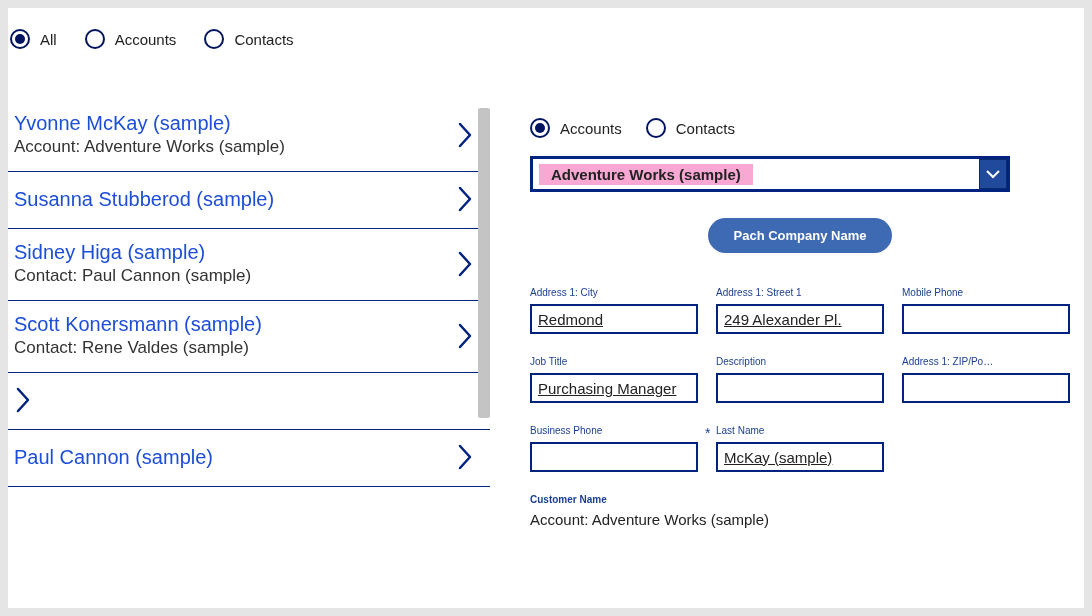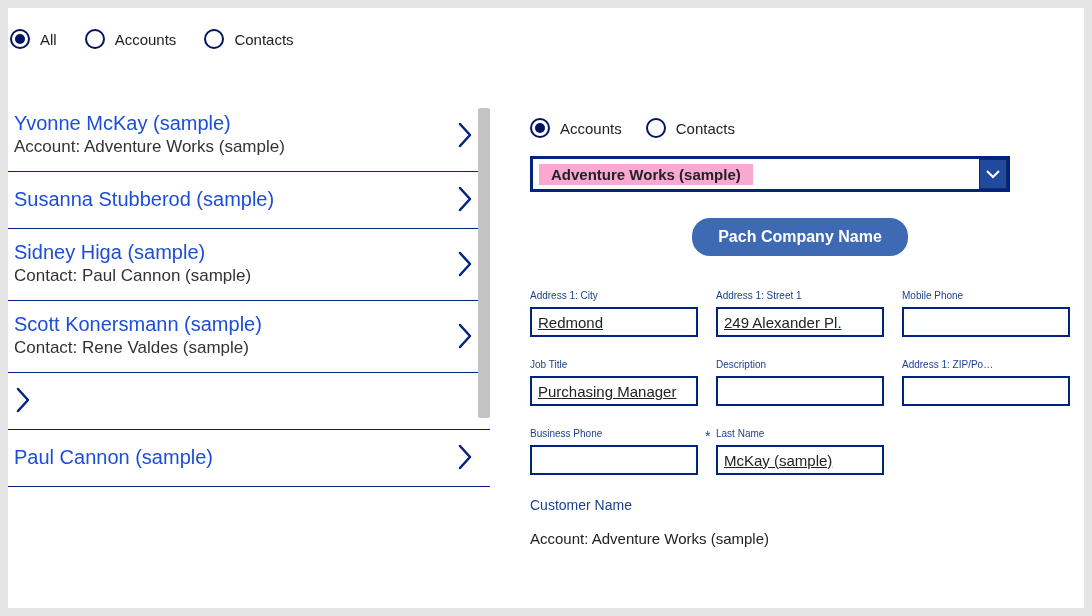--- a/index.html
+++ b/index.html
@@ -129,21 +129,21 @@
     border: 1px solid #0b2b6b;
   }
   .combo-arrow svg { width: 14px; height: 10px; }
 
   .primary-btn {
     display: block;
     margin: 0 auto 34px auto;
     background: #3e69b3;
     color: #fff;
     font-weight: 700;
-    font-size: 16px;
+    font-size: 13px;
     border: none;
     border-radius: 18px;
     padding: 10px 26px;
     cursor: pointer;
   }
 
   .fields-grid {
     display: grid;
     grid-template-columns: repeat(3, 168px);
     column-gap: 18px;
@@ -169,21 +169,21 @@
     width: 100%;
     height: 30px;
     border: 2px solid #00237f;
     padding: 0 6px;
     font-size: 15px;
     color: #222;
     text-decoration: underline;
   }
 
   .customer-name { margin-top: 22px; }
-  .customer-name .cn-label { font-size: 14px; color: #1b3f8f; margin-bottom: 17px; }
+  .customer-name .cn-label { font-size: 10px; color: #1b3f8f; margin-bottom: 6px; font-weight: bold; }
   .customer-name .cn-val   { font-size: 15px; color: #222; }
 </style>
 </head>
 <body>
 
 <div class="app">
 
   <div class="top-filters" id="top-filters">
       <div class="radio-item">
         <span class="radio-circle">

